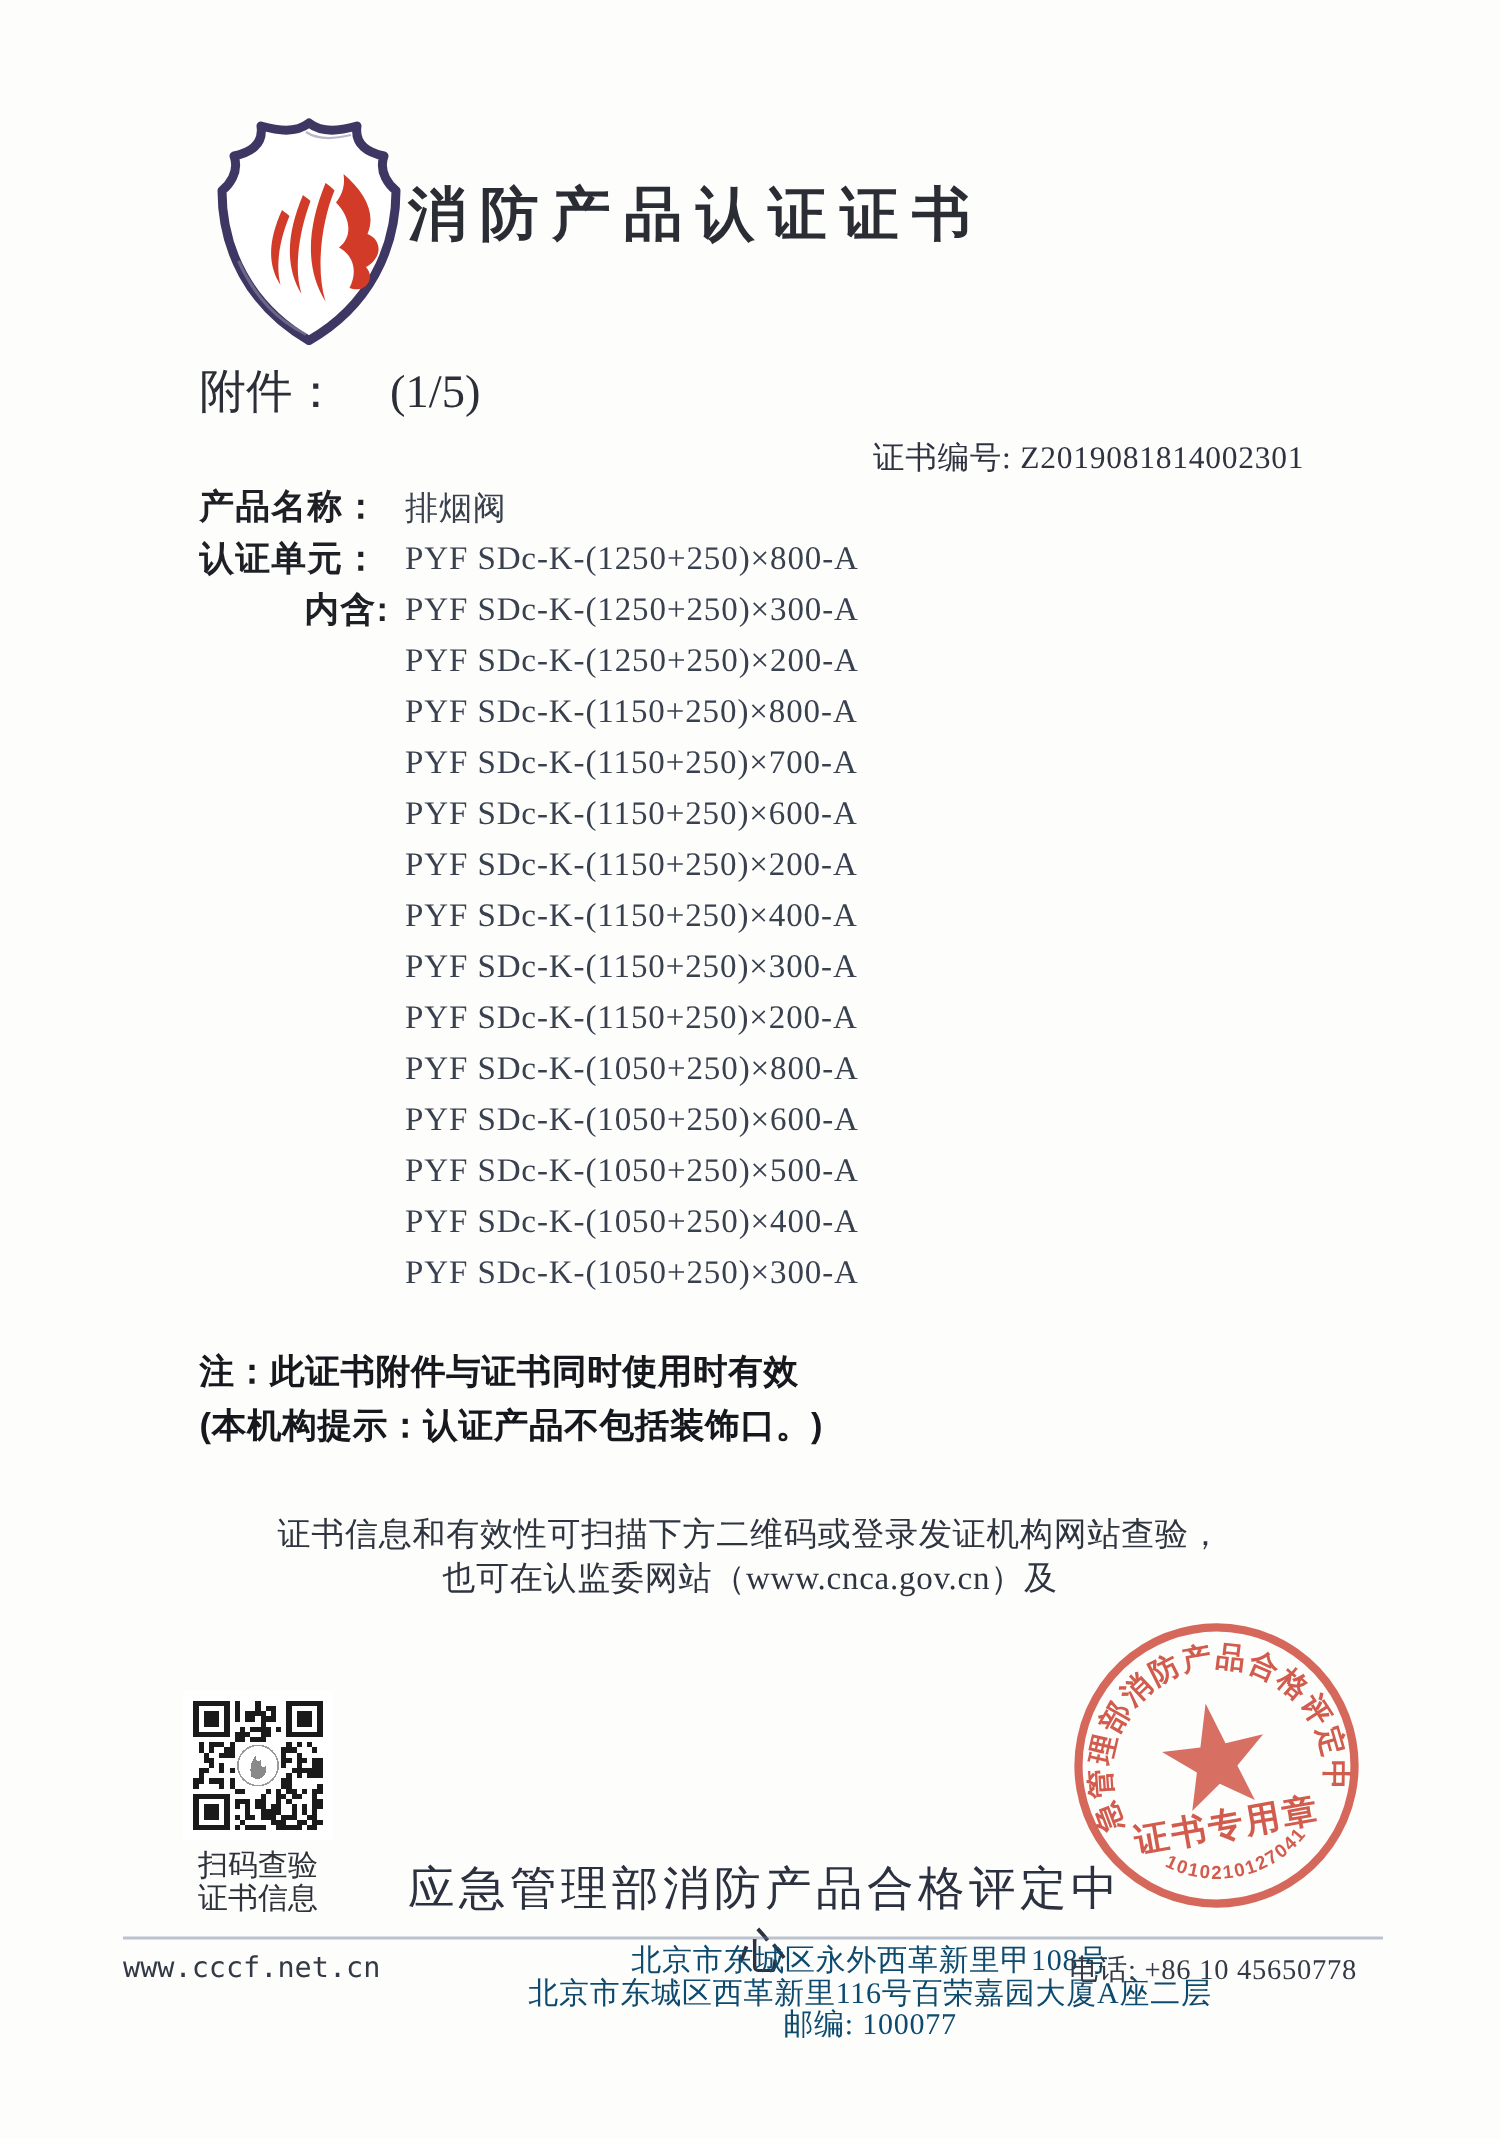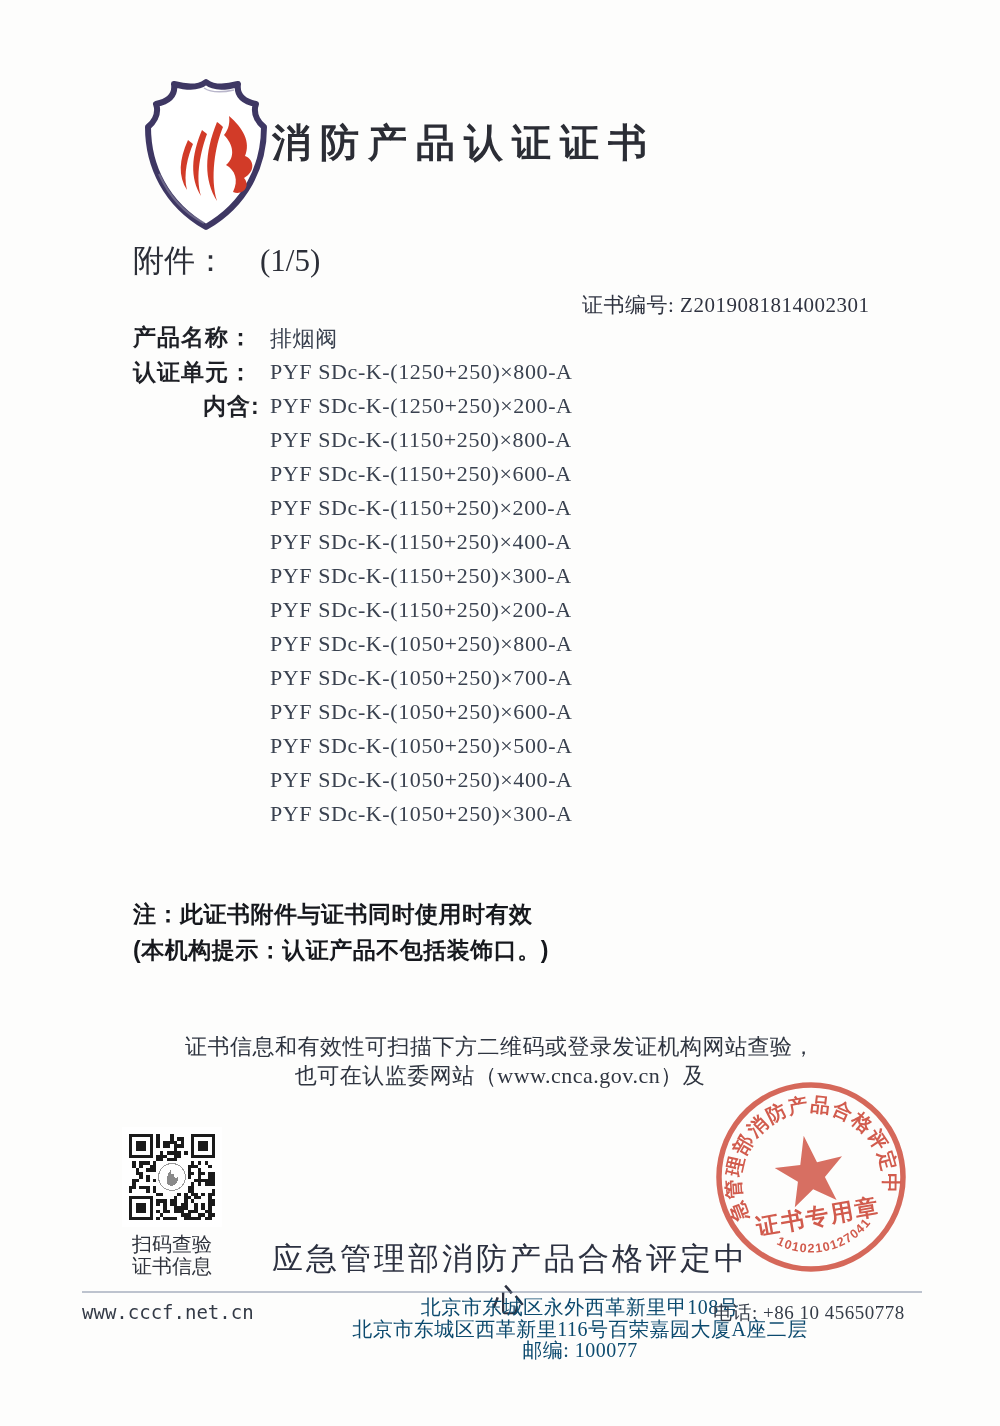--- a/index.html
+++ b/index.html
@@ -27,21 +27,21 @@
   .fvalue{position:absolute;left:270px;font-size:22px;color:#39414f;letter-spacing:.6px;white-space:pre;}
   .model-list{position:absolute;left:270px;top:391px;}
   .model-row{height:34px;line-height:30px;font-size:22px;color:#39414f;letter-spacing:.6px;white-space:pre;}
   
   .note{
     position:absolute;left:133px;font-family:"Liberation Sans","DejaVu Sans",sans-serif;
     font-weight:bold;font-size:23px;color:#16181d;letter-spacing:.5px;
   }
   
   .verify{position:absolute;left:0;top:1008px;width:1000px;text-align:center;
-    font-size:22px;line-height:29px;color:#2f3540;letter-spacing:.5px;margin-top:24px;}
+    font-size:22px;line-height:29px;color:#2f3540;letter-spacing:.5px;}
   
   .qr-wrap{position:absolute;left:122px;top:1127px;width:100px;height:100px;}
   .qr-caption{position:absolute;left:112px;top:1233px;width:120px;text-align:center;
     font-size:20px;line-height:22px;color:#2e323b;}
   
   .issuer{position:absolute;left:270px;top:1238px;width:480px;text-align:center;
     font-size:31px;letter-spacing:3px;color:#2c3140;}
   
   .stamp{position:absolute;left:709px;top:1075px;width:204px;height:204px;
     mix-blend-mode:multiply;opacity:.9;transform:rotate(-10deg);}
@@ -81,39 +81,40 @@
   <div class="certno"><span>证书编号: </span><span>Z2019081814002301</span></div>
 
   <div class="flabel" style="left:133px;top:322px">产品名称：</div>
   <div class="fvalue" style="top:324px">排烟阀</div>
 
   <div class="flabel" style="left:133px;top:357px">认证单元：</div>
   <div class="fvalue" style="top:359px">PYF SDc-K-(1250+250)×800-A</div>
 
   <div class="flabel" style="left:203px;top:391px">内含:</div>
   <div class="model-list" id="model-list">
+    <div class="model-row model-text">PYF SDc-K-(1250+250)×300-A</div>
 
     <div class="model-row model-text">PYF SDc-K-(1250+250)×200-A</div>
 
     <div class="model-row model-text">PYF SDc-K-(1150+250)×800-A</div>
 
+    <div class="model-row model-text">PYF SDc-K-(1150+250)×700-A</div>
 
     <div class="model-row model-text">PYF SDc-K-(1150+250)×600-A</div>
 
     <div class="model-row model-text">PYF SDc-K-(1150+250)×200-A</div>
 
     <div class="model-row model-text">PYF SDc-K-(1150+250)×400-A</div>
 
     <div class="model-row model-text">PYF SDc-K-(1150+250)×300-A</div>
 
     <div class="model-row model-text">PYF SDc-K-(1150+250)×200-A</div>
 
     <div class="model-row model-text">PYF SDc-K-(1050+250)×800-A</div>
 
-    <div class="model-row model-text">PYF SDc-K-(1050+250)×700-A</div>
 
     <div class="model-row model-text">PYF SDc-K-(1050+250)×600-A</div>
 
     <div class="model-row model-text">PYF SDc-K-(1050+250)×500-A</div>
 
     <div class="model-row model-text">PYF SDc-K-(1050+250)×400-A</div>
 
     <div class="model-row model-text">PYF SDc-K-(1050+250)×300-A</div>
   </div>
 

